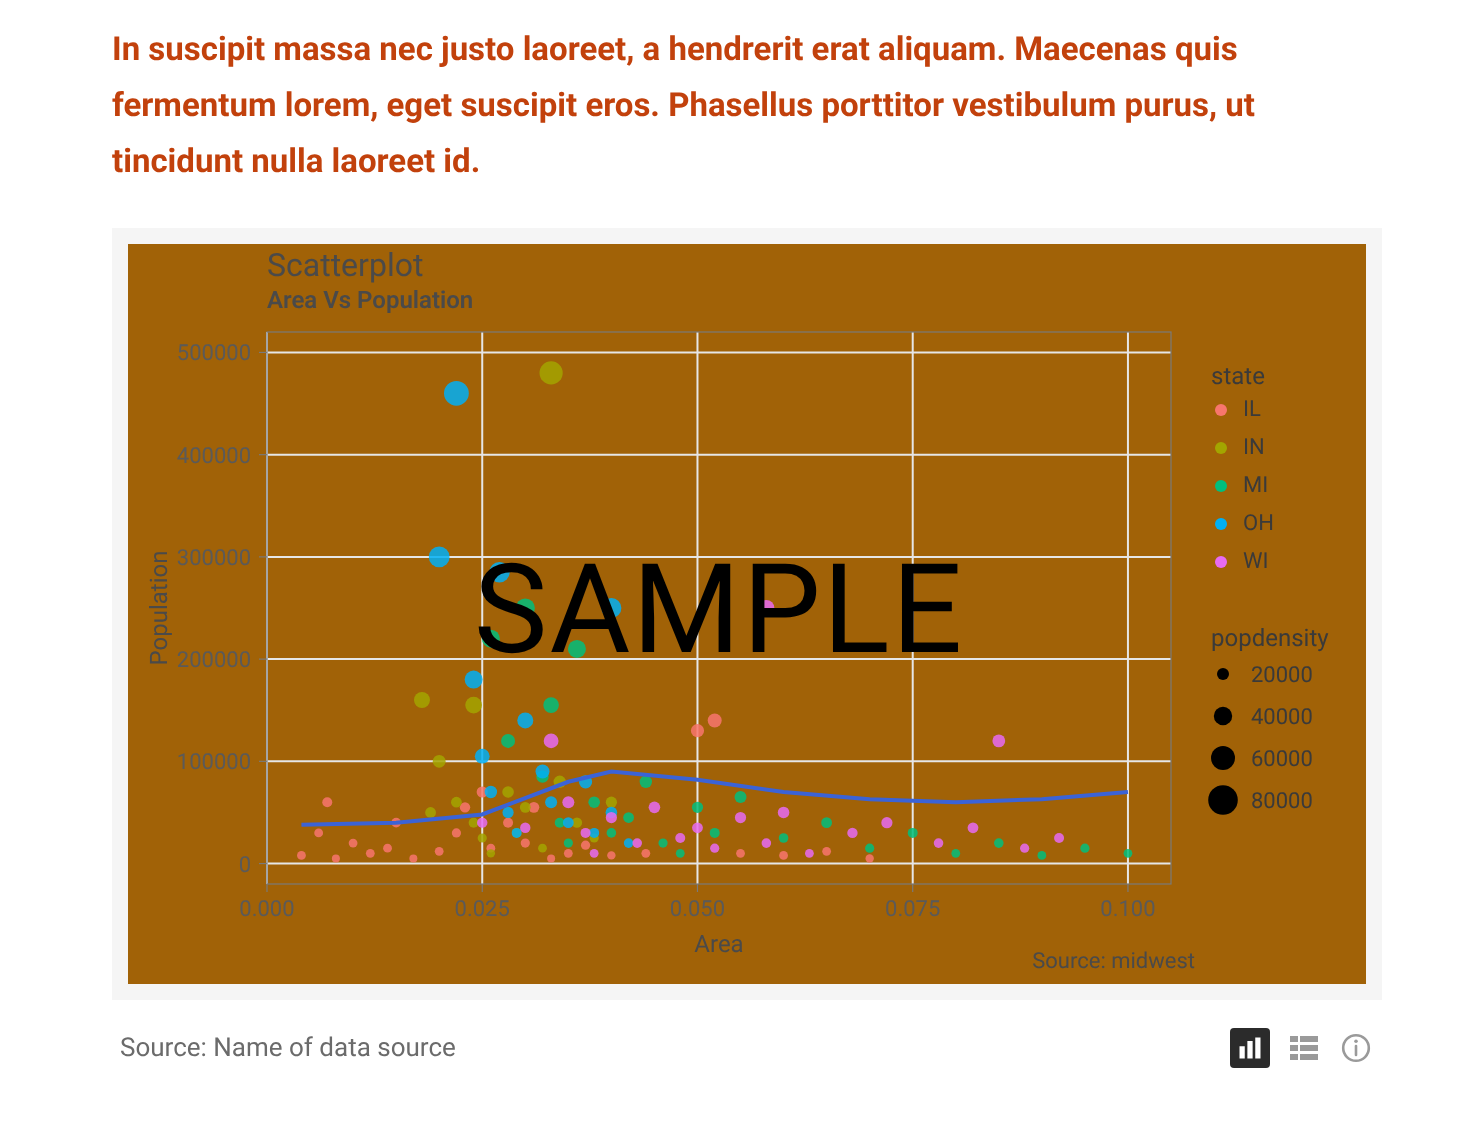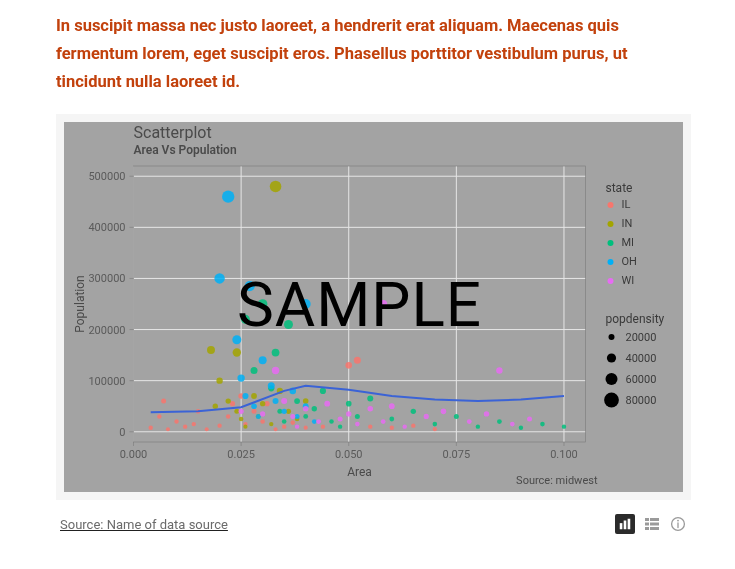--- a/index.html
+++ b/index.html
@@ -21,37 +21,36 @@
     line-height: 1.7;
     color: #c2410c;
     margin: 0 0 18px 0;
   }
   .card {
     background: #f5f5f5;
     padding: 8px;
     box-sizing: border-box;
   }
   .plot-wrap {
-    background: #a3a3a3;
+    background: #a16207;
     position: relative;
     width: 100%;
     height: 370px;
   }
   .plot-svg {
     display: block;
     width: 100%;
     height: 100%;
   }
   .figcaption-row {
     display: flex;
     align-items: center;
     justify-content: space-between;
     margin-top: 14px;
     padding: 0 4px 0 4px;
-    text-decoration: underline;
   }
   .figcaption {
     font-size: 13px;
     color: #6b6b6b;
   }
   .actions {
     display: flex;
     align-items: center;
     gap: 8px;
   }

